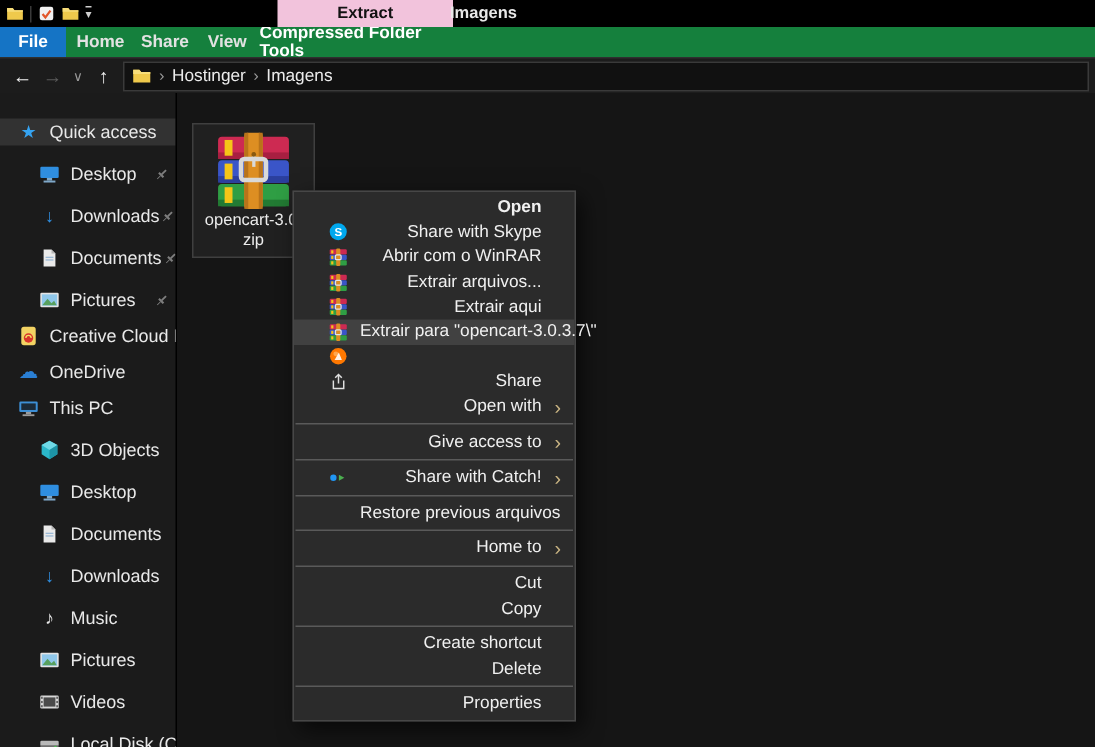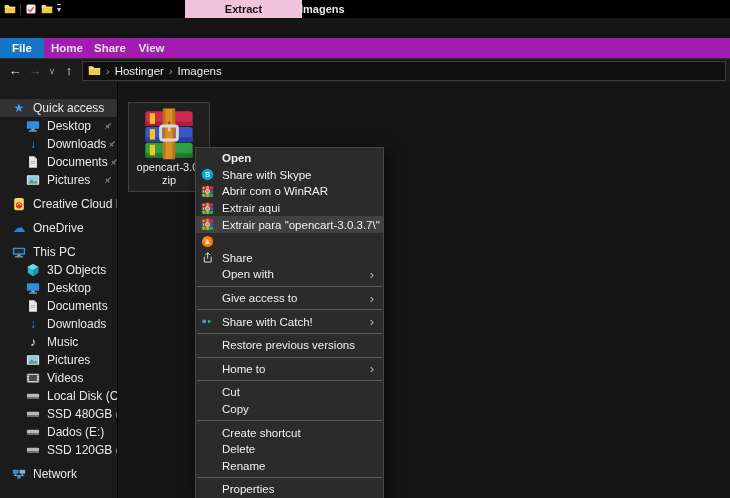--- a/index.html
+++ b/index.html
@@ -12,21 +12,21 @@
   .qat { display:flex; align-items:center; gap:4px; padding-left:4px; }
   .qat .sep { width:1px; height:11px; background:#3a3a3a; }
   .qat svg { width:12px; height:12px; }
   .qat .dd { color:#cfcfcf; font-size:8px; line-height:8px; border-top:1px solid #cfcfcf; padding-top:1px; }
   .extract-tab { position:absolute; left:185px; top:0; width:117px; height:18px; background:#f2c3dc;
     color:#111; font-size:11px; font-weight:bold; display:flex; align-items:center; justify-content:center; }
   .win-title { position:absolute; left:300px; top:0; height:18px; display:flex; align-items:center;
     color:#e8e8e8; font-size:11px; font-weight:bold; }
 
   
-  .tabrow { height:20px; background:#a21caf; display:flex;margin-top:20px; }
+  .tabrow { height:20px; background:#15803d; display:flex; }
   .rtab { height:20px; display:flex; align-items:center; justify-content:center; color:#e2e2e2;
     font-size:11.5px; font-weight:bold; cursor:default; }
   .rtab.file { width:44px; background:#1574c5; color:#fff; }
   .rtab.home { width:46px; } .rtab.share { width:40px; } .rtab.view { width:43px; }
   .rtab.cft { width:117px; color:#fff; }
 
   
   .addressrow { height:24px; background:#1c1c1c; border-top:1px solid #2f2f2f; display:flex; align-items:center; }
   .nav { display:flex; align-items:center; gap:2px; padding:0 4px 0 6px; }
   .nav .nbtn { width:18px; text-align:center; font-size:13px; color:#ececec; }
@@ -35,21 +35,21 @@
   .addressbox { flex:1; height:20px; margin-right:4px; background:#111; border:1px solid #3a3a3a;
     display:flex; align-items:center; padding-left:5px; gap:5px; }
   .addressbox svg { width:13px; height:13px; }
   .crumb { color:#ececec; font-size:11.5px; }
   .chev { color:#9a9a9a; font-size:11px; }
 
   
   .main { display:flex; height:436px; }
   .sidebar { width:118px; background:#1b1b1b; padding-top:17px; border-right:1px solid #000; overflow:hidden; }
   .si { height:18px; display:flex; align-items:center; padding-left:12px; padding-right:4px; cursor:default; }
-  .si.i1 { padding-left:26px; }
+  .si.i1 { padding-left:26px;margin-top:10px; }
   .si.sel { background:#323232; }
   .si.gap { margin-top:6px; }
   .si .ic { width:14px; height:14px; flex:0 0 14px; }
   .si .g { flex:0 0 14px; width:14px; text-align:center; font-size:11px; line-height:14px; }
   .si .lbl { color:#e8e8e8; font-size:12px; margin-left:7px; white-space:nowrap; flex:1; }
   .si .pin { width:11px; height:11px; flex:0 0 11px; opacity:.75; }
   .g.star { color:#35a3f1; font-size:12px; }
   .g.dl { color:#2f8ee0; font-weight:bold; font-size:12px; }
   .g.cloud { color:#2a7fd4; font-size:13px; }
   .g.music { color:#e8e8e8; font-size:12px; }
@@ -59,21 +59,21 @@
   
   .file-item { position:absolute; left:10px; top:20px; width:82px; height:90px;
     background:rgba(255,255,255,.05); border:1px solid rgba(255,255,255,.14);
     display:flex; flex-direction:column; align-items:center; }
   .file-item svg { width:56px; height:56px; margin-top:2px; }
   .fname { color:#ececec; font-size:11px; line-height:13px; text-align:center; white-space:nowrap; }
 
   
   .menu { position:absolute; left:77px; top:65px; width:189px; background:#2b2b2b;
     border:1px solid #474747; box-shadow:4px 5px 14px rgba(0,0,0,.65); padding:2px 0; }
-  .mi { height:16.6px; display:flex; align-items:center; padding:0 4px; position:relative; cursor:default; }
+  .mi { height:16.6px; display:flex; align-items:center; padding:0 22px; position:relative; cursor:default;justify-content:space-between; }
   .mi.hl { background:#414141; }
   .mi .mico { width:15px; height:15px; flex:0 0 15px; display:flex; align-items:center; justify-content:center; }
   .mi .mico svg { width:13px; height:13px; }
   .mi .mlbl { color:#f0f0f0; font-size:11.5px; margin-left:7px; white-space:nowrap; }
   .mi .mlbl.b { font-weight:bold; }
   .mi .sub { position:absolute; right:9px; color:#c9b483; font-size:13px; line-height:13px; }
   .msep { height:1px; background:#5a5a5a; margin:3px 1px; }
 </style>
 </head>
 <body>
@@ -216,20 +216,21 @@
     </div>
     <div class="extract-tab">Extract</div>
     <div class="win-title">Imagens</div>
   </div>
 
   <div class="tabrow">
     <div class="rtab file">File</div>
     <div class="rtab home">Home</div>
     <div class="rtab share">Share</div>
     <div class="rtab view">View</div>
+    <div class="rtab cft">Compressed Folder Tools</div>
   </div>
 
   <div class="addressrow">
     <div class="nav">
       <span class="nbtn">←</span>
       <span class="nbtn dim">→</span>
       <span class="nbtn small">∨</span>
       <span class="nbtn">↑</span>
     </div>
     <div class="addressbox">
@@ -400,20 +401,28 @@
               </svg>
             </span>
           <span class="mlbl">Abrir com o WinRAR</span>
         </div>
         <div class="mi">
           <span class="mico">
               <svg>
                 <use href="#sym-rarsm"></use>
               </svg>
             </span>
+          <span class="mlbl">Extrair arquivos...</span>
+        </div>
+        <div class="mi">
+          <span class="mico">
+              <svg>
+                <use href="#sym-rarsm"></use>
+              </svg>
+            </span>
           <span class="mlbl">Extrair aqui</span>
         </div>
         <div class="mi hl">
           <span class="mico">
               <svg>
                 <use href="#sym-rarsm"></use>
               </svg>
             </span>
           <span class="mlbl">Extrair para "opencart-3.0.3.7\"</span>
         </div>
@@ -449,21 +458,21 @@
               <svg>
                 <use href="#sym-catch"></use>
               </svg>
             </span>
           <span class="mlbl">Share with Catch!</span>
           <span class="sub">›</span>
         </div>
         <div class="msep"></div>
         <div class="mi">
           <span class="mico"></span>
-          <span class="mlbl">Restore previous versions</span>
+          <span class="mlbl">Restore previous arquivos</span>
         </div>
         <div class="msep"></div>
         <div class="mi">
           <span class="mico"></span>
           <span class="mlbl">Home to</span>
           <span class="sub">›</span>
         </div>
         <div class="msep"></div>
         <div class="mi">
           <span class="mico"></span>
@@ -474,24 +483,20 @@
           <span class="mlbl">Copy</span>
         </div>
         <div class="msep"></div>
         <div class="mi">
           <span class="mico"></span>
           <span class="mlbl">Create shortcut</span>
         </div>
         <div class="mi">
           <span class="mico"></span>
           <span class="mlbl">Delete</span>
-        </div>
-        <div class="mi">
-          <span class="mico"></span>
-          <span class="mlbl">Rename</span>
         </div>
         <div class="msep"></div>
         <div class="mi">
           <span class="mico"></span>
           <span class="mlbl">Properties</span>
         </div>
       </div>
 
     </div>
   </div>

